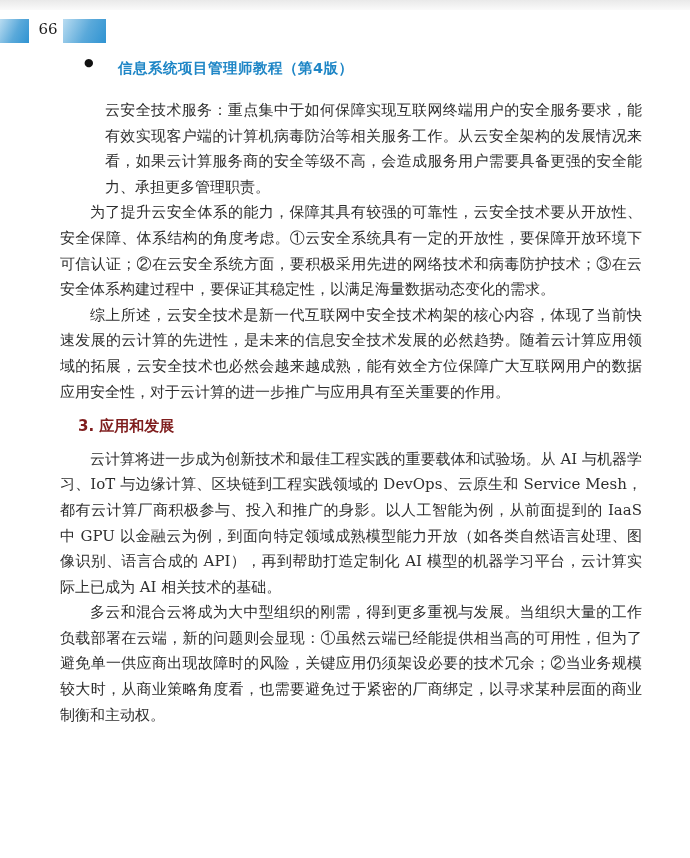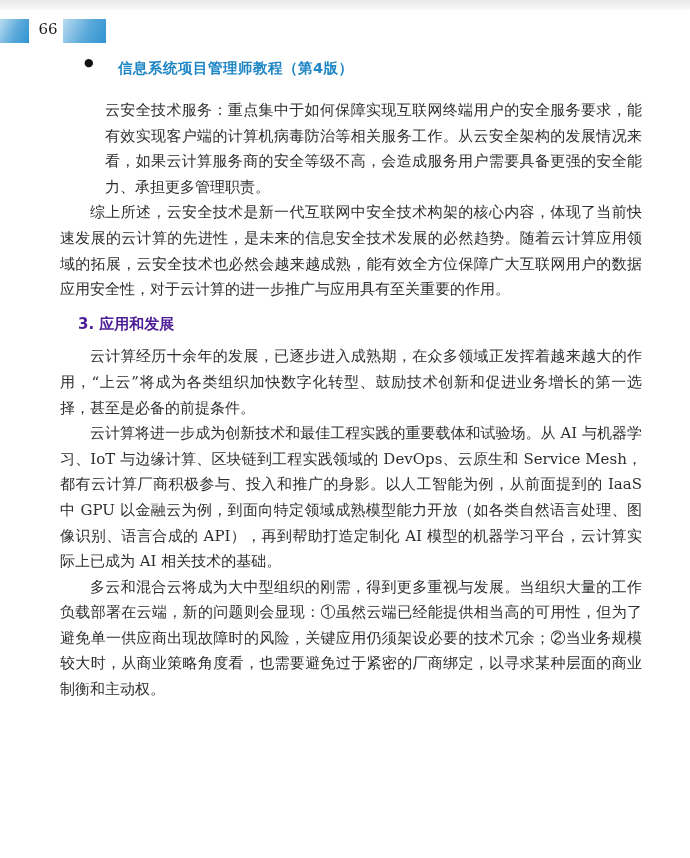--- a/index.html
+++ b/index.html
@@ -82,21 +82,21 @@
   .bullet-text { flex: 1; text-align: justify; margin-top: 48px; }
   .para {
     margin: 0;
     text-indent: 2em;
     text-align: justify;
   }
   .section-heading {
     margin: 9px 0 7px 18px;
     font-size: 15px;
     font-weight: bold;
-    color: #4c1d95;
+    color: #7f1d1d;
     font-family: "DejaVu Sans", sans-serif;
     text-indent: 0;
   }
 </style>
 </head>
 <body>
 
 <div class="page">
   <div class="scan-edge-top"></div>
 
@@ -106,22 +106,22 @@
     <div class="header-tab-mid"></div>
     <div class="header-book-title">信息系统项目管理师教程（第4版）</div>
   </div>
 
   <div class="content">
     <div class="bullet-item">
       <div class="bullet-marker">●</div>
       <div class="bullet-text">云安全技术服务：重点集中于如何保障实现互联网终端用户的安全服务要求，能有效实现客户端的计算机病毒防治等相关服务工作。从云安全架构的发展情况来看，如果云计算服务商的安全等级不高，会造成服务用户需要具备更强的安全能力、承担更多管理职责。</div>
     </div>
 
+    <p class="para">为了提升云安全体系的能力，保障其具有较强的可靠性，云安全技术要从开放性、安全保障、体系结构的角度考虑。①云安全系统具有一定的开放性，要保障开放环境下可信认证；②在云安全系统方面，要积极采用先进的网络技术和病毒防护技术；③在云安全体系构建过程中，要保证其稳定性，以满足海量数据动态变化的需求。</p>
     <p class="para">综上所述，云安全技术是新一代互联网中安全技术构架的核心内容，体现了当前快速发展的云计算的先进性，是未来的信息安全技术发展的必然趋势。随着云计算应用领域的拓展，云安全技术也必然会越来越成熟，能有效全方位保障广大互联网用户的数据应用安全性，对于云计算的进一步推广与应用具有至关重要的作用。</p>
 
     <div class="section-heading">3. 应用和发展</div>
 
-    <p class="para">云计算经历十余年的发展，已逐步进入成熟期，在众多领域正发挥着越来越大的作用，“上云”将成为各类组织加快数字化转型、鼓励技术创新和促进业务增长的第一选择，甚至是必备的前提条件。</p>
     <p class="para">云计算将进一步成为创新技术和最佳工程实践的重要载体和试验场。从 AI 与机器学习、IoT 与边缘计算、区块链到工程实践领域的 DevOps、云原生和 Service Mesh，都有云计算厂商积极参与、投入和推广的身影。以人工智能为例，从前面提到的 IaaS 中 GPU 以金融云为例，到面向特定领域成熟模型能力开放（如各类自然语言处理、图像识别、语言合成的 API），再到帮助打造定制化 AI 模型的机器学习平台，云计算实际上已成为 AI 相关技术的基础。</p>
     <p class="para">多云和混合云将成为大中型组织的刚需，得到更多重视与发展。当组织大量的工作负载部署在云端，新的问题则会显现：①虽然云端已经能提供相当高的可用性，但为了避免单一供应商出现故障时的风险，关键应用仍须架设必要的技术冗余；②当业务规模较大时，从商业策略角度看，也需要避免过于紧密的厂商绑定，以寻求某种层面的商业制衡和主动权。</p>
 
   </div>
 </div>
 
 </body></html>

